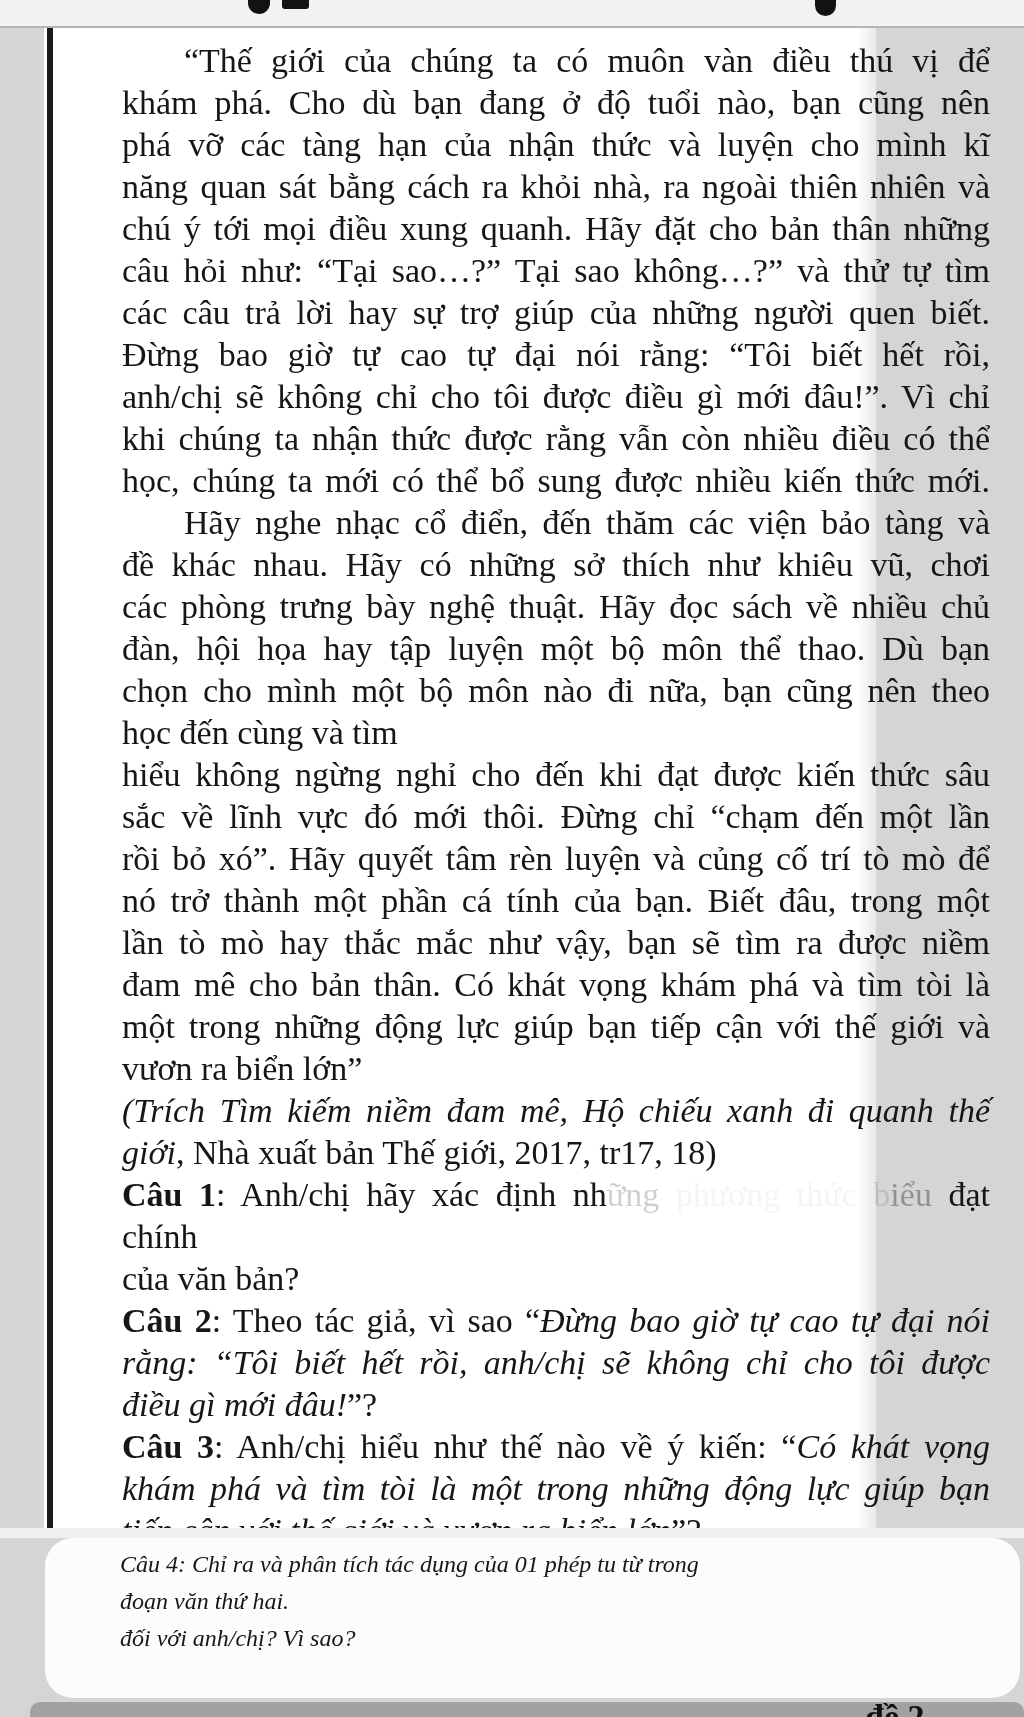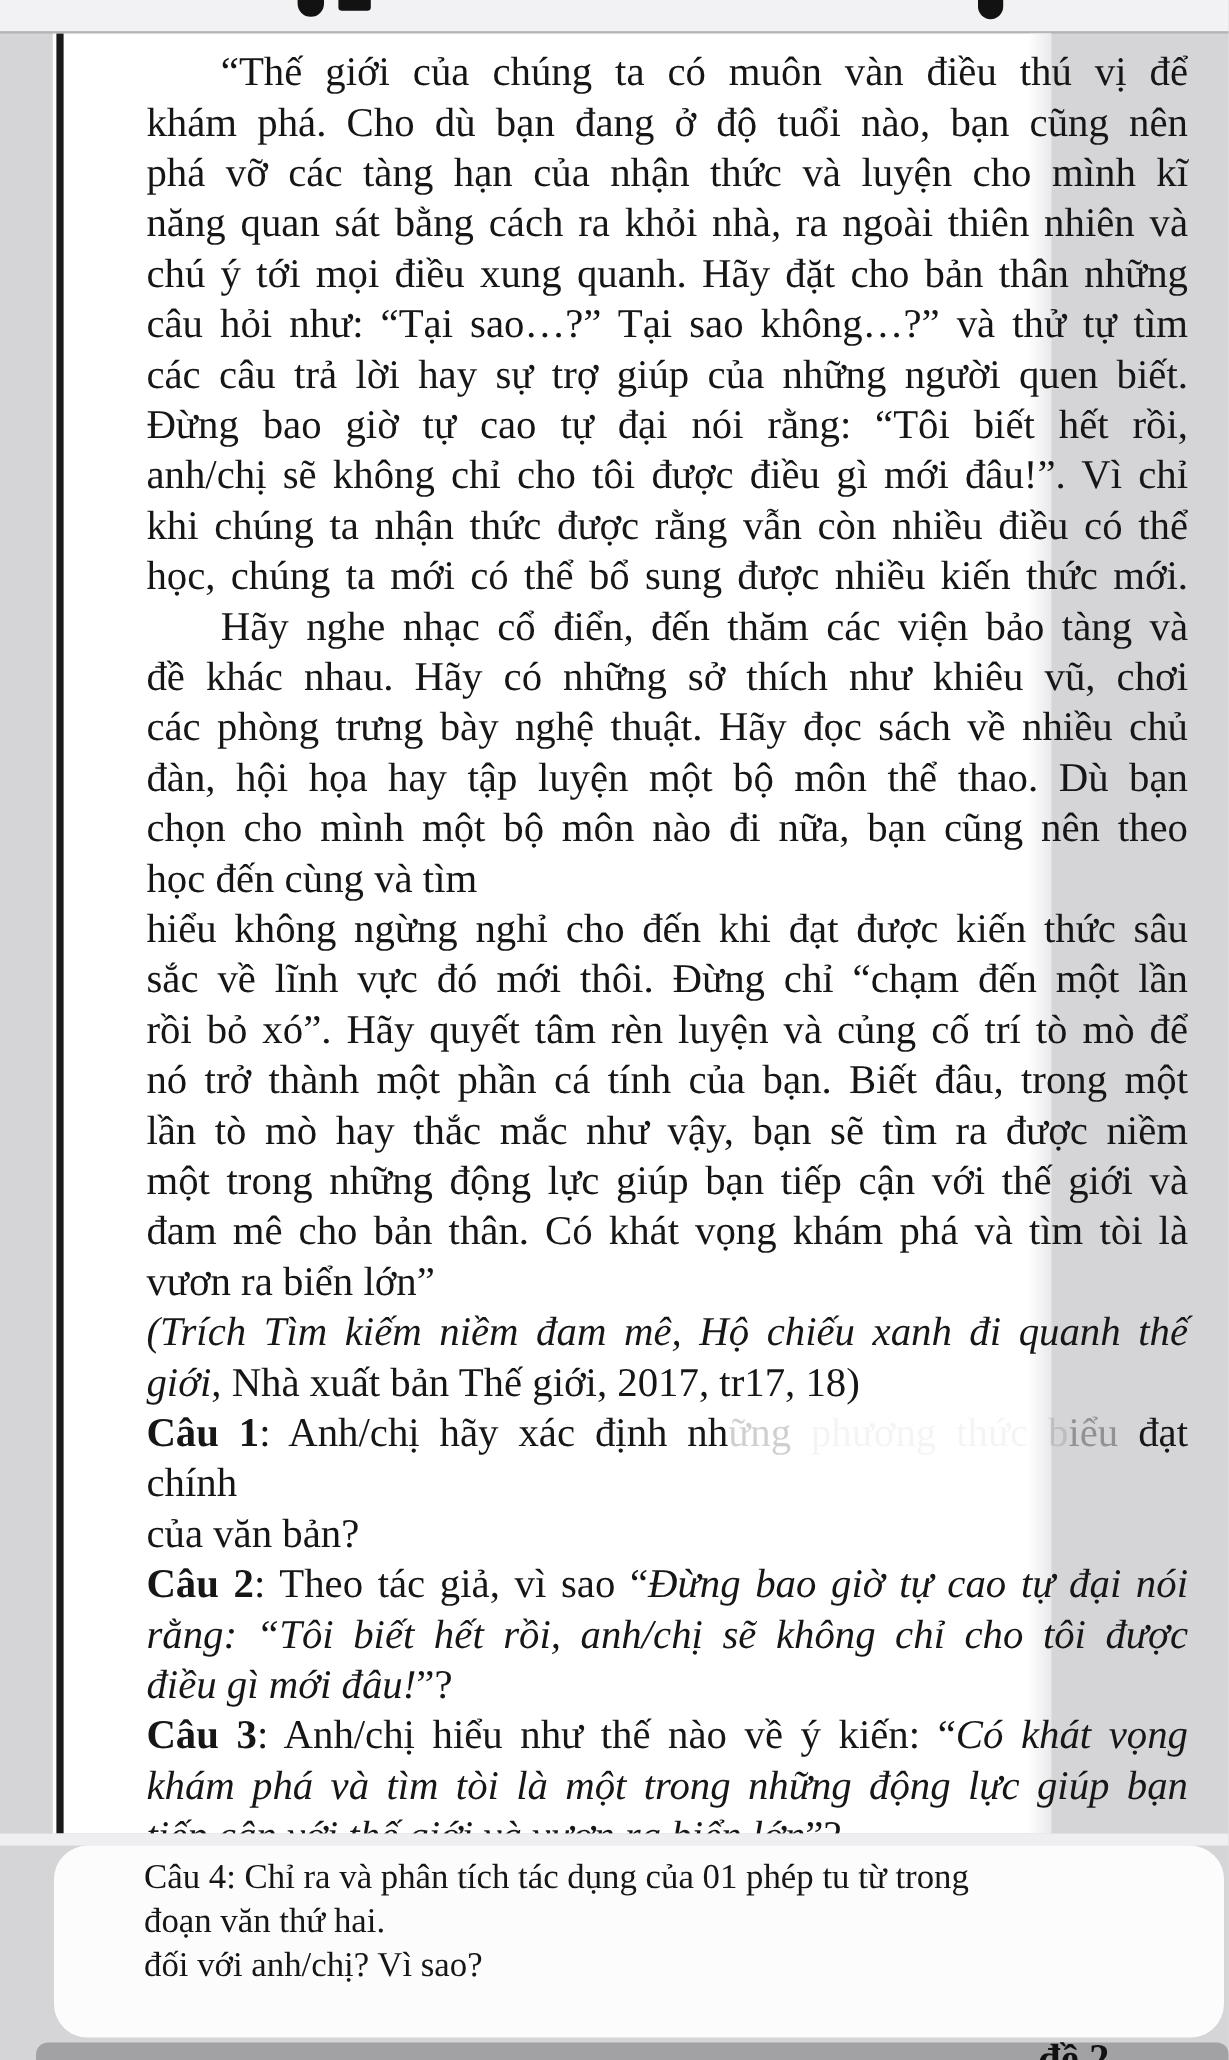--- a/index.html
+++ b/index.html
@@ -22,21 +22,21 @@
   .line.just{white-space:normal;text-align:justify;text-align-last:justify;}
   .b{font-weight:bold;}
   .i{font-style:italic;}
 
   
   #card-section{position:absolute;left:0;top:1528px;width:1024px;height:189px;background:#d5d5d7;}
   #card-gap{position:absolute;left:0;top:0;width:1024px;height:10px;background:#efeff1;}
   #card{position:absolute;left:45px;top:10px;width:975px;height:160px;background:#fcfcfd;
         border-radius:28px 28px 28px 28px;}
   #card-lines{position:absolute;left:75px;top:8px;width:860px;}
-  #card-lines .line{font-size:29px;line-height:37px;}
+  #card-lines .line{font-size:24px;line-height:37px;font-style:italic;}
 
   
   #bottom-band{position:absolute;left:30px;top:1702px;width:994px;height:15px;
         background:#a2a2a4;border-radius:10px 10px 0 0;overflow:hidden;}
   #bottom-partial{position:absolute;left:865px;top:1698px;width:150px;height:19px;overflow:hidden;
         font-size:34px;font-weight:bold;color:#111;line-height:38px;}
 </style>
 </head>
 <body>
 
@@ -68,22 +68,22 @@
         <div class="line just"><span>đề khác nhau. Hãy có những sở thích như khiêu vũ, chơi</span></div>
         <div class="line just"><span>các phòng trưng bày nghệ thuật. Hãy đọc sách về nhiều chủ</span></div>
         <div class="line just"><span>đàn, hội họa hay tập luyện một bộ môn thể thao. Dù bạn</span></div>
         <div class="line just"><span>chọn cho mình một bộ môn nào đi nữa, bạn cũng nên theo</span></div>
         <div class="line"><span>học đến cùng và tìm</span></div>
         <div class="line just"><span>hiểu không ngừng nghỉ cho đến khi đạt được kiến thức sâu</span></div>
         <div class="line just"><span>sắc về lĩnh vực đó mới thôi. Đừng chỉ “chạm đến một lần</span></div>
         <div class="line just"><span>rồi bỏ xó”. Hãy quyết tâm rèn luyện và củng cố trí tò mò để</span></div>
         <div class="line just"><span>nó trở thành một phần cá tính của bạn. Biết đâu, trong một</span></div>
         <div class="line just"><span>lần tò mò hay thắc mắc như vậy, bạn sẽ tìm ra được niềm</span></div>
+        <div class="line just"><span>đam mê cho bản thân. Có khát vọng khám phá và tìm tòi là</span></div>
         <div class="line just"><span>một trong những động lực giúp bạn tiếp cận với thế giới và</span></div>
-        <div class="line just"><span>đam mê cho bản thân. Có khát vọng khám phá và tìm tòi là</span></div>
         <div class="line"><span> vươn ra biển lớn”</span></div>
         <div class="line just"><span class="i">(Trích </span><span class="i">Tìm kiếm niềm đam mê, Hộ chiếu xanh đi quanh thế</span></div>
         <div class="line"><span class="i">giới</span><span>, Nhà xuất bản Thế giới, 2017, tr17, 18)</span></div>
         <div class="line just"><span class="b">Câu 1</span><span>: Anh/chị hãy xác định nh</span><span style="opacity: 0.2;">ững </span><span style="opacity: 0.04;">phương thức</span><span style="opacity: 0.12;"> b</span><span style="opacity: 0.35;">iểu</span><span> đạt chính</span></div>
         <div class="line"><span>của văn bản?</span></div>
         <div class="line just"><span class="b">Câu 2</span><span>: Theo tác giả, vì sao “</span><span class="i">Đừng bao giờ tự cao tự đại nói</span></div>
         <div class="line just"><span class="i">rằng: “Tôi biết hết rồi, anh/chị sẽ không chỉ cho tôi được</span></div>
         <div class="line"><span class="i">điều gì mới đâu!</span><span>”?</span></div>
         <div class="line just"><span class="b">Câu 3</span><span>: Anh/chị hiểu như thế nào về ý kiến: “</span><span class="i">Có khát vọng</span></div>
         <div class="line just"><span class="i">khám phá và tìm tòi là một trong những động lực giúp bạn</span></div>

